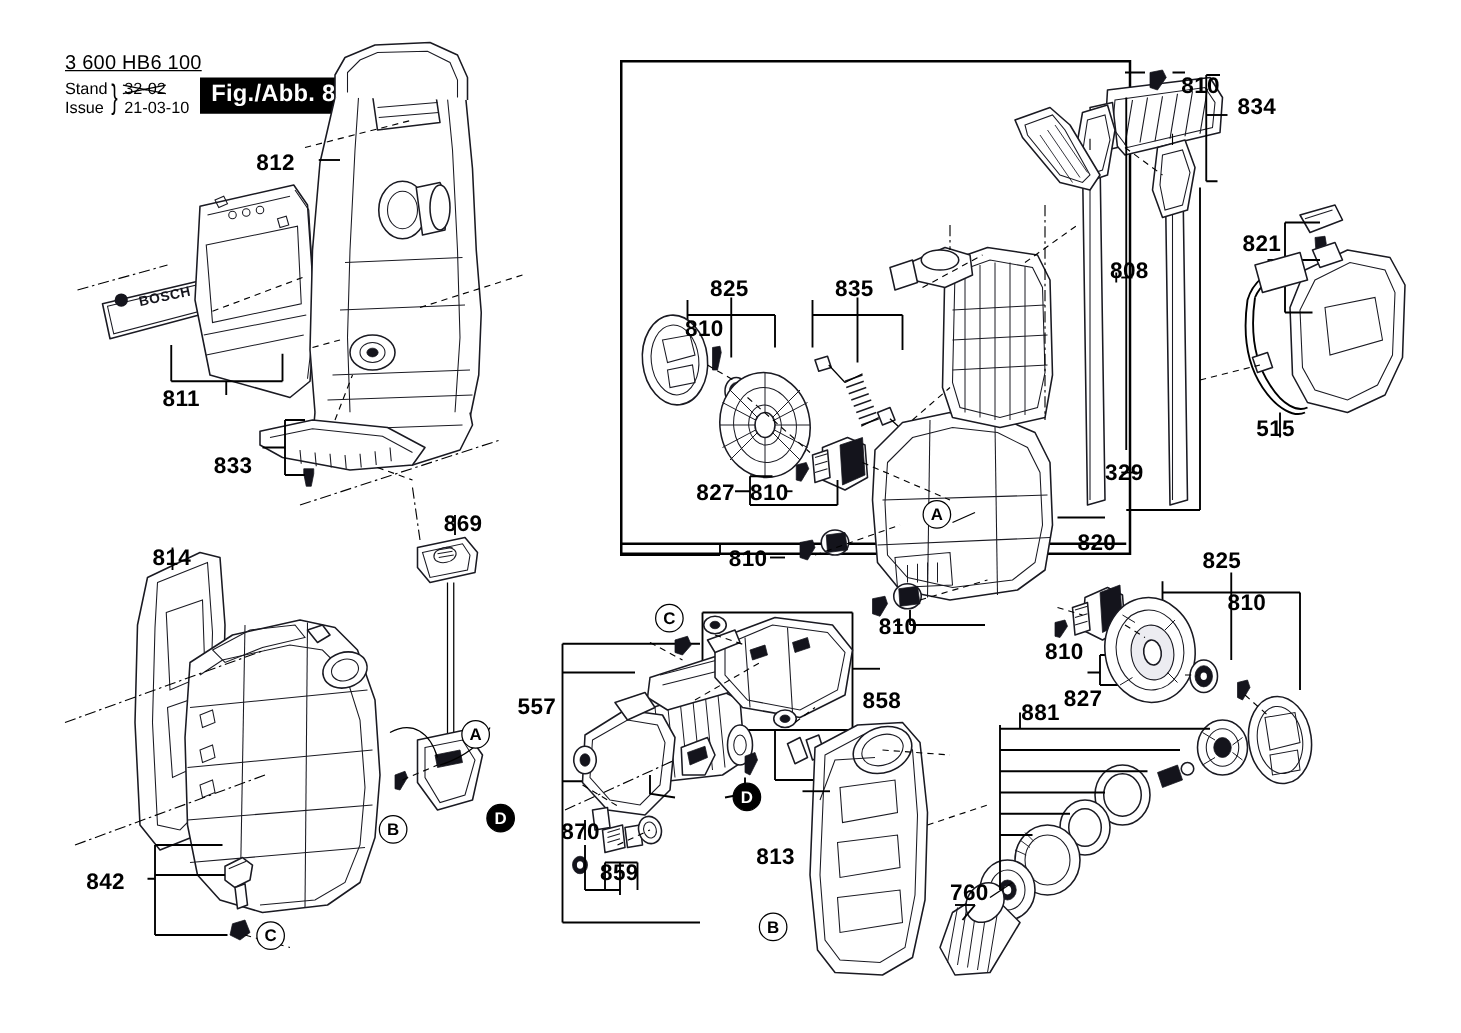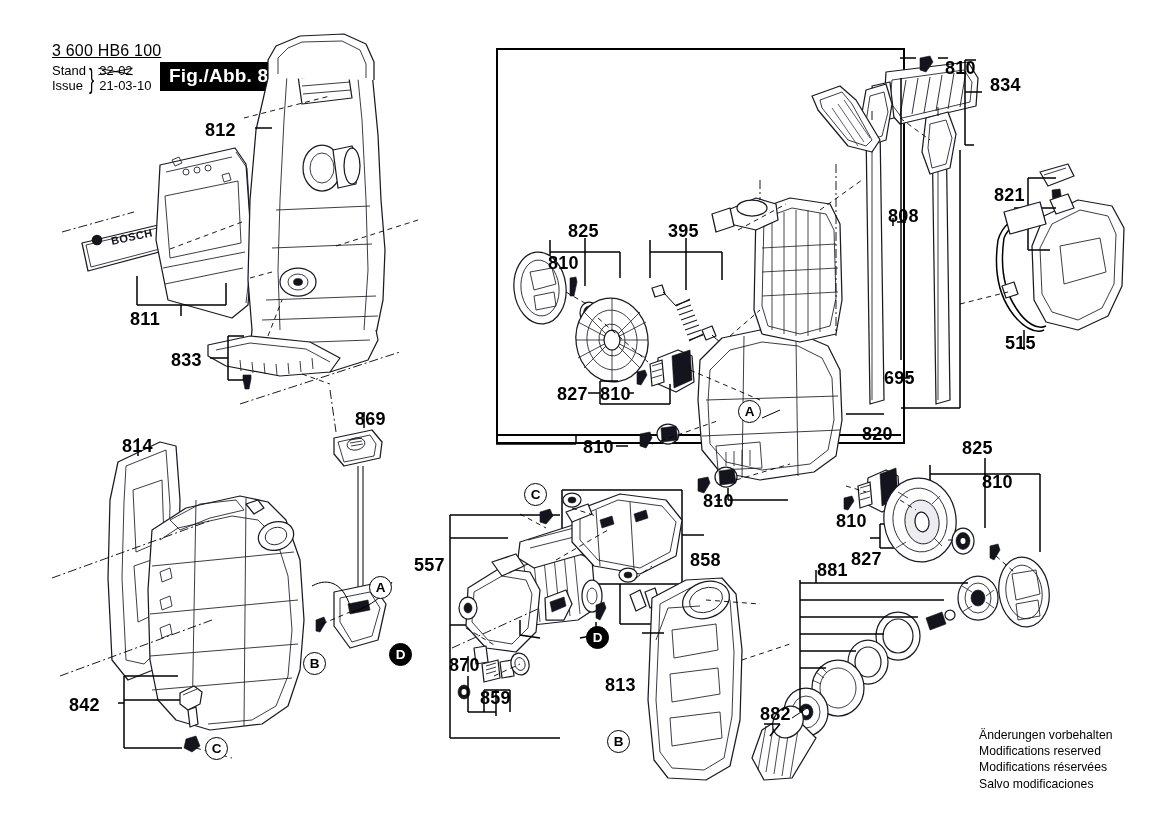--- a/index.html
+++ b/index.html
@@ -62,26 +62,20 @@
       </div>
       <div class="si-brace">}</div>
       <div class="si-dates">
         <span class="si-old">32-02</span>
         <span>21-03-10</span>
       </div>
     </div>
   </div>
   <div class="abs" id="fig-badge">Fig./Abb. 8</div>
 
-  <div class="abs" id="legal">
-    <div>Änderungen vorbehalten</div>
-    <div>Modifications reserved</div>
-    <div>Modifications réservées</div>
-    <div>Salvo modificaciones</div>
-  </div>
 
   <div class="abs" id="mainbox"></div>
   <div class="abs" id="mainbox-inner"></div>
 
   <svg class="layer" viewBox="0 0 1169 826">
 
     <g>
 
       <path class="part" d="M82 243 L171 222 L178 247 L88 271 Z"></path>
       <path class="partthin" d="M86 245 L170 225 L175 245 L91 267 Z"></path>
@@ -578,53 +572,53 @@
 
       <path class="dash" d="M846 486 L866 492"></path>
       <path class="dash" d="M900 500 L916 510"></path>
       <path class="dash" d="M948 540 L958 540"></path>
       <path class="dash" d="M996 556 L1014 572"></path>
     </g>
   </svg>
 
   <div class="abs pn" style="left:205px;top:121px">812</div>
   <div class="abs pn" style="left:130px;top:310px">811</div>
-  <div class="abs pn" style="left:171px;top:351px">833</div>
+  <div class="abs pn" style="left:171px;top:363px">833</div>
 
   <div class="abs pn" style="left:122px;top:437px">814</div>
   <div class="abs pn" style="left:69px;top:696px">842</div>
   <div class="abs pn" style="left:355px;top:410px">869</div>
 
   <div class="abs pn" style="left:414px;top:556px">557</div>
   <div class="abs pn" style="left:690px;top:551px">858</div>
   <div class="abs pn" style="left:449px;top:656px">870</div>
   <div class="abs pn" style="left:480px;top:689px">859</div>
   <div class="abs pn" style="left:605px;top:676px">813</div>
 
   <div class="abs pn" style="left:568px;top:222px">825</div>
   <div class="abs pn" style="left:548px;top:254px">810</div>
-  <div class="abs pn" style="left:668px;top:222px">395</div>
+  <div class="abs pn" style="left:668px;top:222px">835</div>
   <div class="abs pn" style="left:557px;top:385px">827</div>
   <div class="abs pn" style="left:600px;top:385px">810</div>
   <div class="abs pn" style="left:583px;top:438px">810</div>
   <div class="abs pn" style="left:703px;top:492px">810</div>
   <div class="abs pn" style="left:945px;top:59px">810</div>
   <div class="abs pn" style="left:990px;top:76px">834</div>
   <div class="abs pn" style="left:888px;top:207px">808</div>
-  <div class="abs pn" style="left:884px;top:369px">695</div>
+  <div class="abs pn" style="left:884px;top:369px">329</div>
   <div class="abs pn" style="left:862px;top:425px">820</div>
   <div class="abs pn" style="left:994px;top:186px">821</div>
   <div class="abs pn" style="left:1005px;top:334px">515</div>
 
   <div class="abs pn" style="left:962px;top:439px">825</div>
   <div class="abs pn" style="left:982px;top:473px">810</div>
   <div class="abs pn" style="left:836px;top:512px">810</div>
   <div class="abs pn" style="left:851px;top:550px">827</div>
   <div class="abs pn" style="left:817px;top:561px">881</div>
-  <div class="abs pn" style="left:760px;top:705px">882</div>
+  <div class="abs pn" style="left:760px;top:705px">760</div>
 
   <div class="abs circ" style="left:738px;top:400px">A</div>
   <div class="abs circ" style="left:369px;top:576px">A</div>
   <div class="abs circ" style="left:303px;top:652px">B</div>
   <div class="abs circ" style="left:607px;top:730px">B</div>
   <div class="abs circ" style="left:205px;top:737px">C</div>
   <div class="abs circ" style="left:524px;top:483px">C</div>
   <div class="abs circ filled" style="left:389px;top:643px">D</div>
   <div class="abs circ filled" style="left:586px;top:626px">D</div>
 

